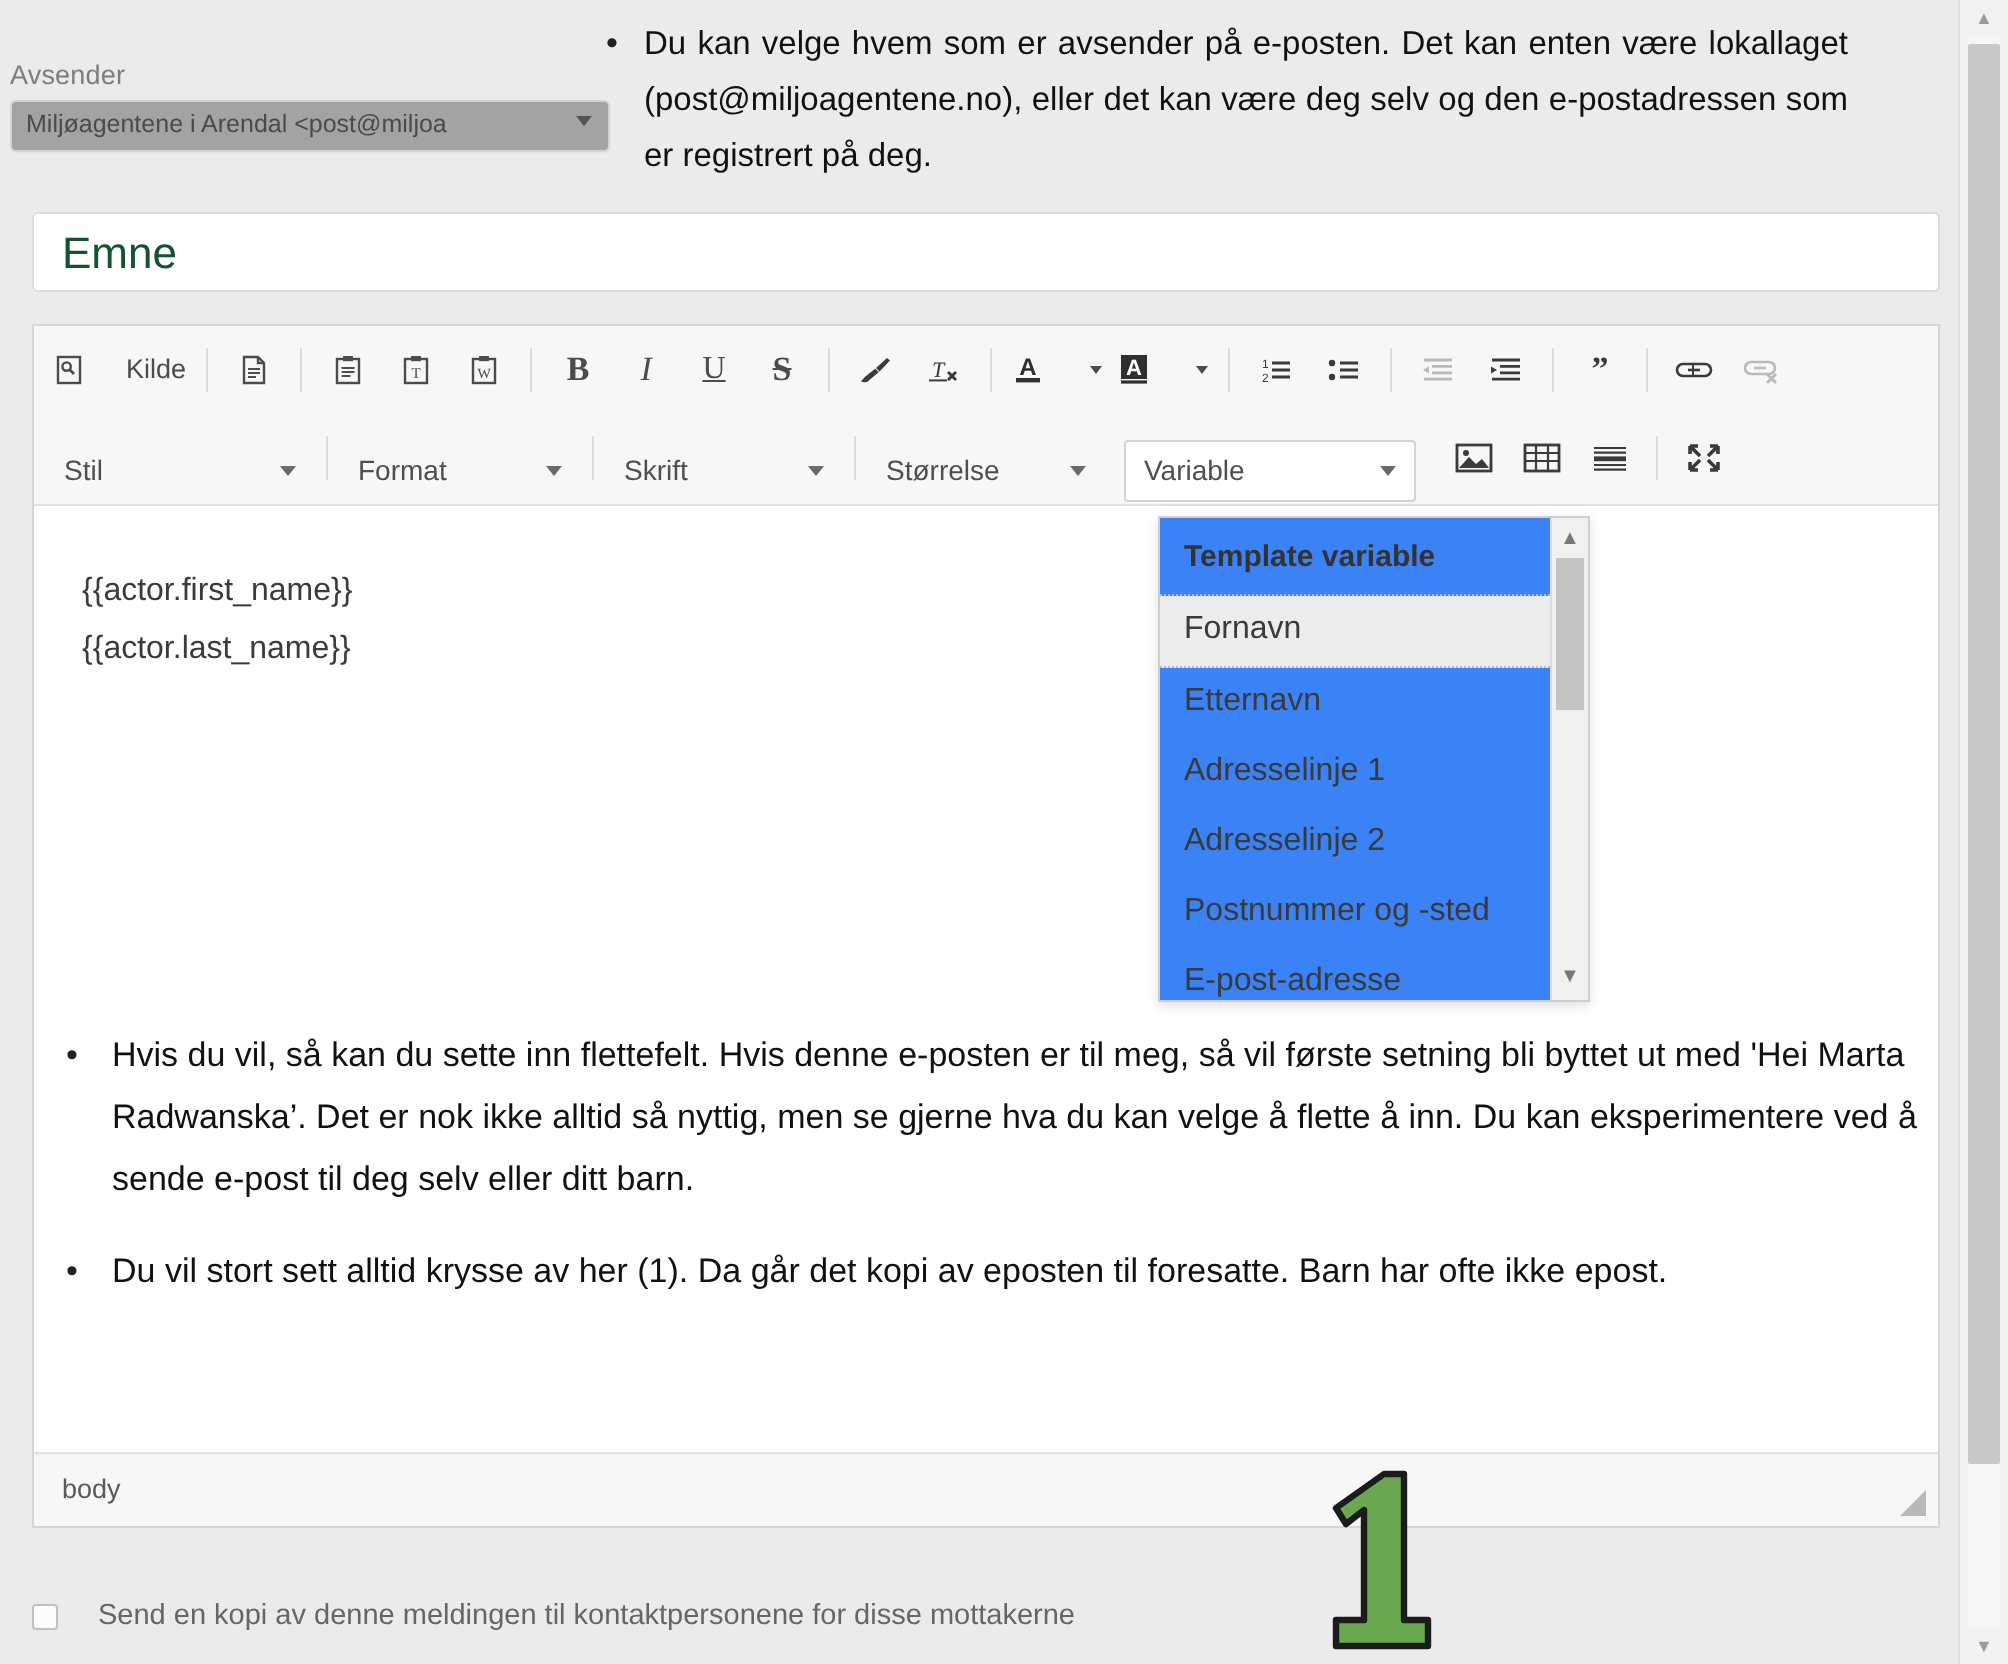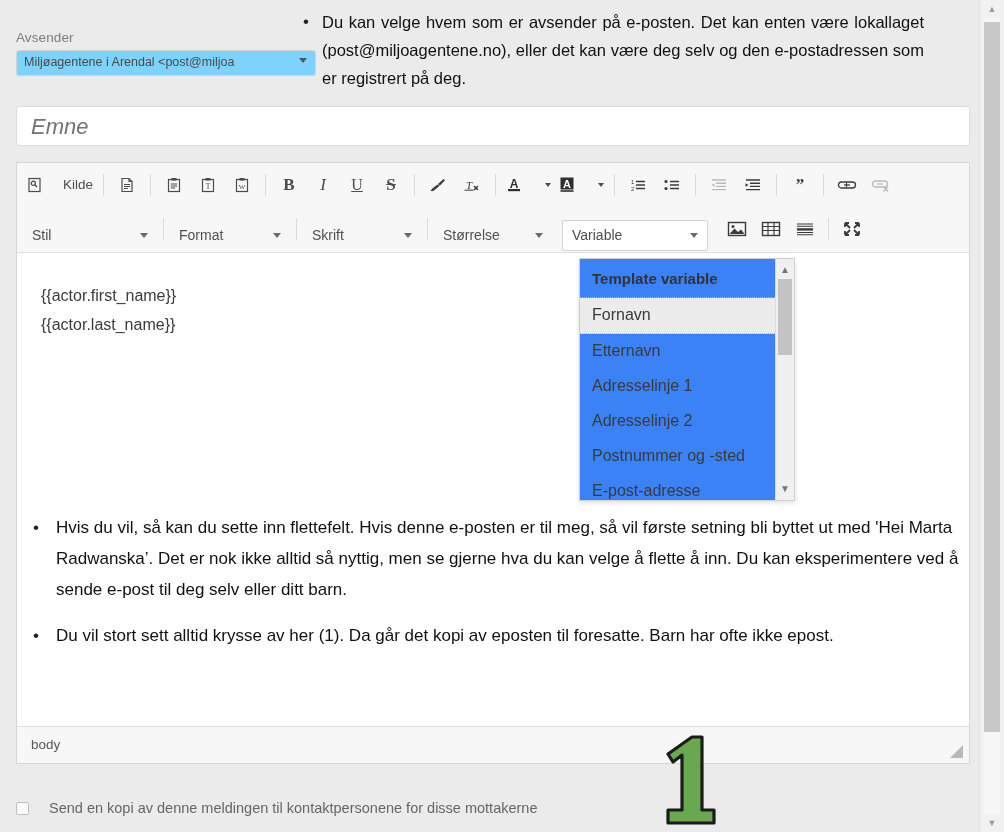--- a/index.html
+++ b/index.html
@@ -51,34 +51,34 @@
   
   #content {
     position: absolute;
     left: 0; top: 0;
     width: 979px; height: 832px;
   }
 
   
   #sender-block {
     position: absolute;
-    left: 16px; top: 30px;
+    left: 5px; top: 30px;
     width: 300px;
   }
   #sender-label {
     font-size: 13.5px;
     color: #7d7d7d;
     margin-bottom: 5px;
     letter-spacing: .1px;
   }
   #sender-select {
     position: relative;
     width: 300px;
     height: 26px;
-    background: #7dd3fc;
+    background: #a3a3a3;
     border: 1px solid #d4d4d4;
     border-radius: 3px;
     box-sizing: border-box;
     box-shadow: 0 1px 0 rgba(0,0,0,.02);
   }
   #sender-select .val {
     position: absolute;
     left: 7px; top: 4px;
     width: 258px;
     font-size: 12.5px;
@@ -126,23 +126,22 @@
     width: 954px; height: 40px;
     background: #fff;
     border: 1px solid #dcdcdc;
     border-radius: 3px;
     box-sizing: border-box;
   }
   #subject-field .ph {
     position: absolute;
     left: 14px; top: 7px;
     font-size: 22px;
-    color: #737373;
+    color: #14532d;
     font-weight: 300;
-    font-style: italic;
   }
 
   
   #editor {
     position: absolute;
     left: 16px; top: 162px;
     width: 954px; height: 602px;
     border: 1px solid #d6d6d6;
     background: #fff;
     box-sizing: border-box;

